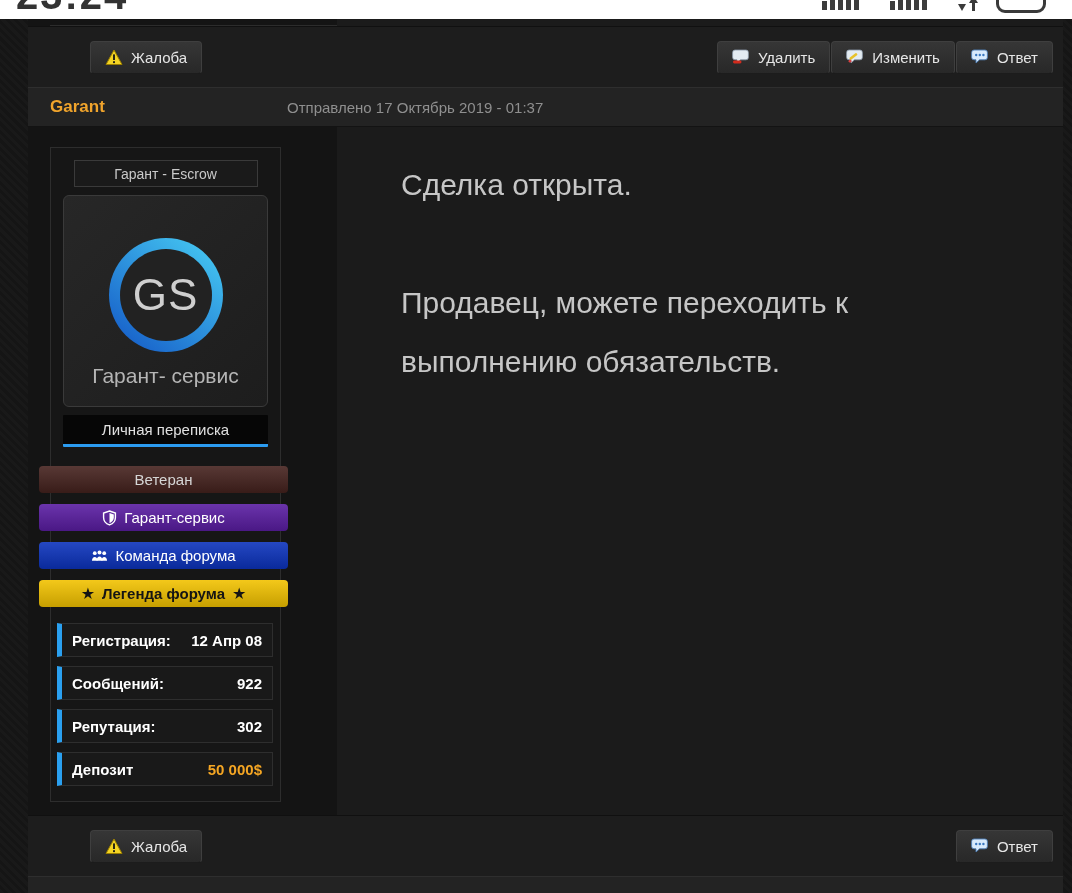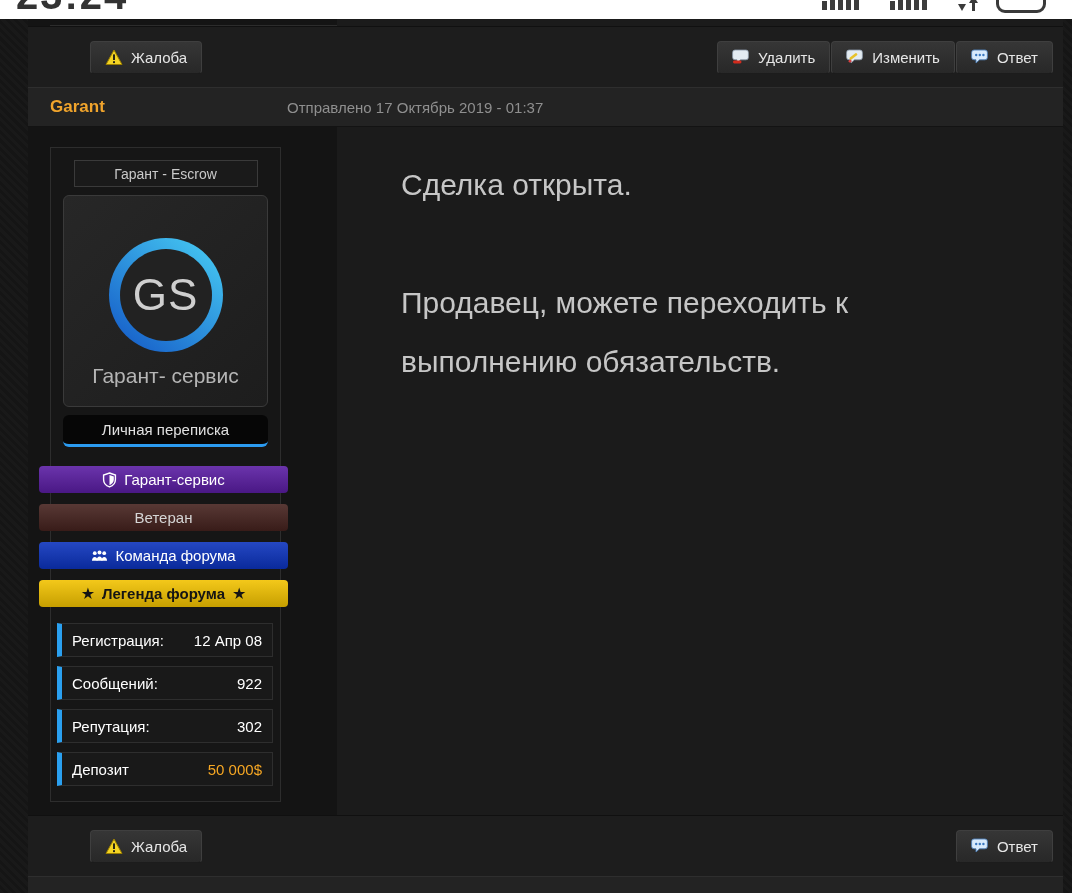--- a/index.html
+++ b/index.html
@@ -86,41 +86,41 @@
   }
   .gs-inner{
     width:92px; height:92px; border-radius:50%; background:#222222;
     display:flex; align-items:center; justify-content:center;
     color:#cfcfcf; font-size:44px; letter-spacing:1px;
   }
   .avatar-caption{ margin-top:12px; color:#b5b5b5; font-size:21px; }
 
   .pm-btn{
     margin:8px auto 0; width:205px; height:32px;
-    background:#060606; border-radius:6px;
+    background:#060606; border-radius:1px;
     border-bottom:3px solid #2b9bf0;
     display:flex; align-items:center; justify-content:center;
     color:#e0e0e0; font-size:15px; cursor:pointer;
   }
 
   .badges{ margin:19px 0 0 -12px; width:249px; display:flex; flex-direction:column; gap:11px; }
   .badge{
     height:27px; border-radius:4px;
     display:flex; align-items:center; justify-content:center; gap:7px;
     font-size:15px; font-weight:500;
     background-image:linear-gradient(rgba(255,255,255,.10),rgba(0,0,0,.18));
   }
   .badge .star{ font-size:16px; line-height:1; }
   .badge-legend{ font-weight:bold; }
 
   .stats{ margin:16px 0 0 6px; width:216px; display:flex; flex-direction:column; gap:9px; }
   .stat-row{
     height:34px; border:1px solid #2e2e2e; border-left:5px solid #2aa0f0;
     background:#191919; display:flex; align-items:center;
-    padding:0 10px; color:#ffffff; font-size:15px; font-weight:normal;
+    padding:0 10px; color:#ffffff; font-size:15px; font-weight:bold;
   }
   .stat-row .v{ margin-left:auto; }
 
   .post-text{ padding:28px 0 0 20px; color:#c6c6c6; font-size:30px; }
   .post-text p{ max-width:620px; line-height:59px;margin-left:44px; }
   .post-text p + p{ margin-top:59px; }
 
   
   .next-header{
     height:23px; background:#232323; border-top:1px solid #2e2e2e; position:relative; overflow:hidden;
@@ -214,30 +214,30 @@
         <div class="avatar">
           <div class="gs-ring">
             <div class="gs-inner">GS</div>
           </div>
           <div class="avatar-caption">Гарант- сервис</div>
         </div>
 
         <div class="pm-btn">Личная переписка</div>
 
         <div class="badges">
+          <div class="badge" style="background-color: rgb(69, 34, 30);">
+            <span style="color: rgb(214, 214, 214);">Ветеран</span>
+          </div>
+
           <div class="badge" style="background-color: rgb(90, 29, 162);">
             <svg width="15" height="16" viewBox="0 0 16 17">
               <path d="M8 1 L14.3 3.2 V8 C14.3 12.2 11.3 14.8 8 15.9 C4.7 14.8 1.7 12.2 1.7 8 V3.2 Z" fill="none" stroke="#ffffff" stroke-width="1.5"></path>
               <path d="M8 3.1 L12.6 4.7 V8 C12.6 11 10.4 13.1 8 14 Z" fill="#ffffff"></path>
             </svg>
             <span style="color: rgb(255, 255, 255);">Гарант-сервис</span>
-          </div>
-
-          <div class="badge" style="background-color: rgb(69, 34, 30);">
-            <span style="color: rgb(214, 214, 214);">Ветеран</span>
           </div>
 
           <div class="badge" style="background-color: rgb(12, 51, 189);">
             <svg width="17" height="14" viewBox="0 0 18 14">
               <circle cx="4" cy="4" r="2" fill="#ffffff"></circle>
               <circle cx="9" cy="3.4" r="2.1" fill="#ffffff"></circle>
               <circle cx="14" cy="4" r="2" fill="#ffffff"></circle>
               <path d="M1 12c0-2.4 1.4-4 3-4s3 1.6 3 4z" fill="#ffffff"></path>
               <path d="M5.8 12c0-2.8 1.5-4.6 3.2-4.6s3.2 1.8 3.2 4.6z" fill="#ffffff"></path>
               <path d="M11 12c0-2.4 1.4-4 3-4s3 1.6 3 4z" fill="#ffffff"></path>

